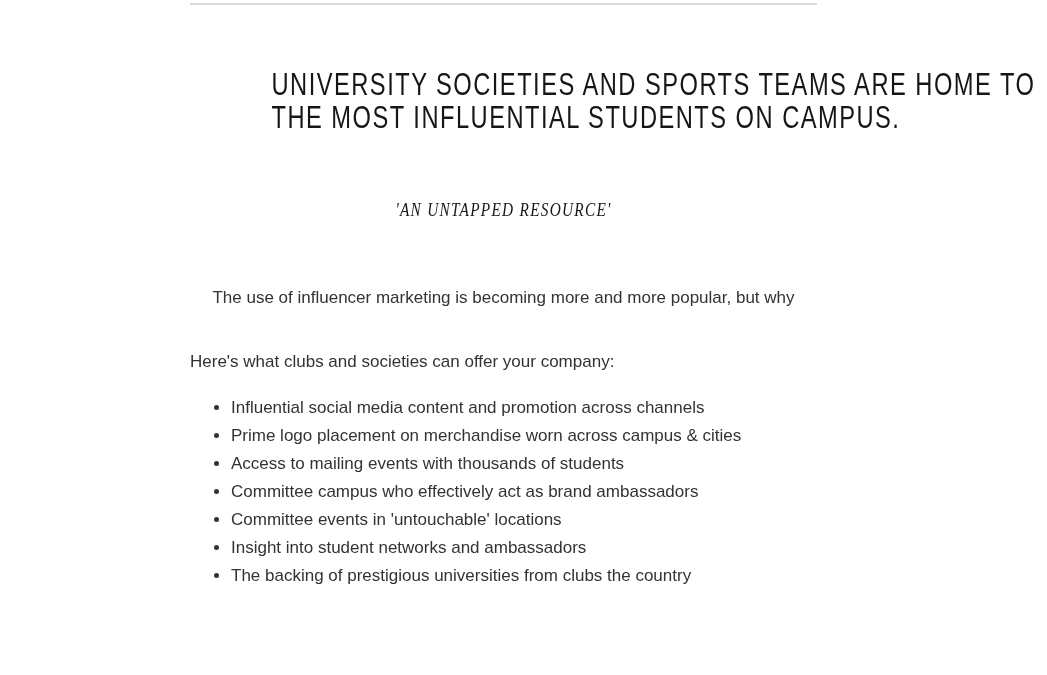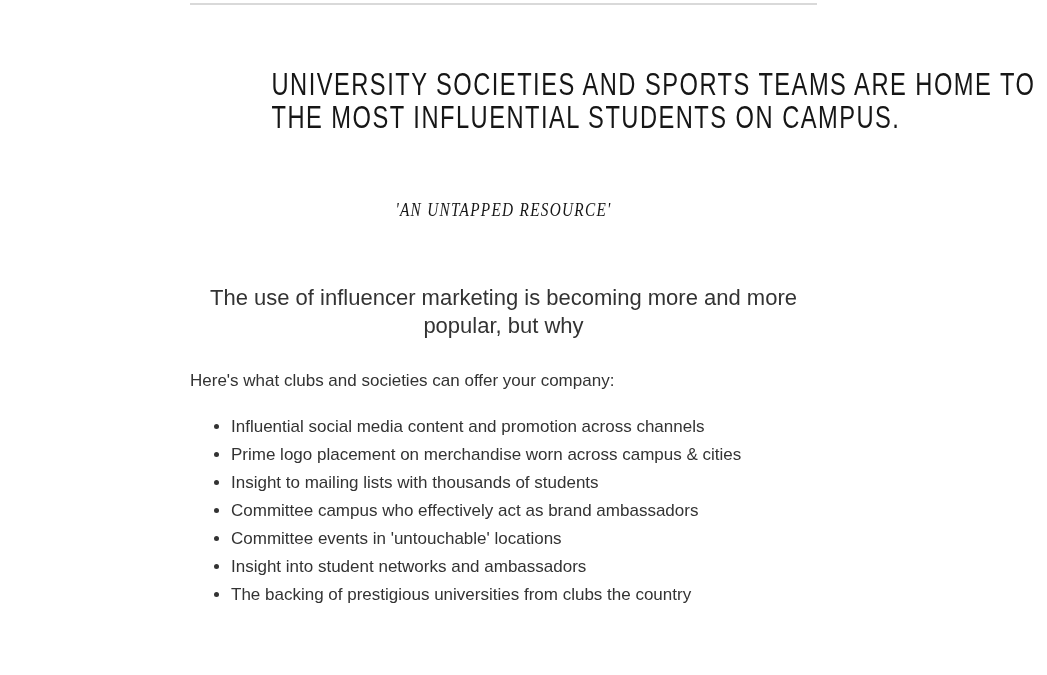--- a/index.html
+++ b/index.html
@@ -41,26 +41,26 @@
     line-height: 21px;
     letter-spacing: 1.5px;
     color: var(--heading, #161616);
     white-space: nowrap;
     transform: scaleX(0.85);
     transform-origin: 50% 50%;
   }
   .intro {
     margin: 63px 0 16px;
     text-align: center;
-    font-size: 22px;
+    font-size: 17px;
     line-height: 28px;
     color: var(--body_text, #333333);
   }
   .list-intro {
-    margin: 27px 0 0;
+    margin: 36px 0 0;
     font-size: 17px;
     line-height: 28px;
     color: var(--body_text, #333333);
   }
   .benefits {
     margin: 18px 0 12px;
     padding: 0 0 0 41px;
     list-style: disc outside;
   }
   .benefits li {
@@ -85,20 +85,20 @@
 
   <p class="intro">
     <span>The use of influencer marketing is becoming more and more popular, but why</span><br>
   </p>
 
   <p class="list-intro">Here's what clubs and societies can offer your company:</p>
 
   <ul class="benefits">
     <li>Influential social media content and promotion across channels</li>
     <li>Prime logo placement on merchandise worn across campus &amp; cities</li>
-    <li>Insight to mailing lists with thousands of students</li>
+    <li>Access to mailing events with thousands of students</li>
     <li>Committee campus who effectively act as brand ambassadors</li>
     <li>Committee events in 'untouchable' locations</li>
     <li>Insight into student networks and ambassadors</li>
     <li>The backing of prestigious universities from clubs the country</li>
   </ul>
 
 </div>
 
 </body></html>

